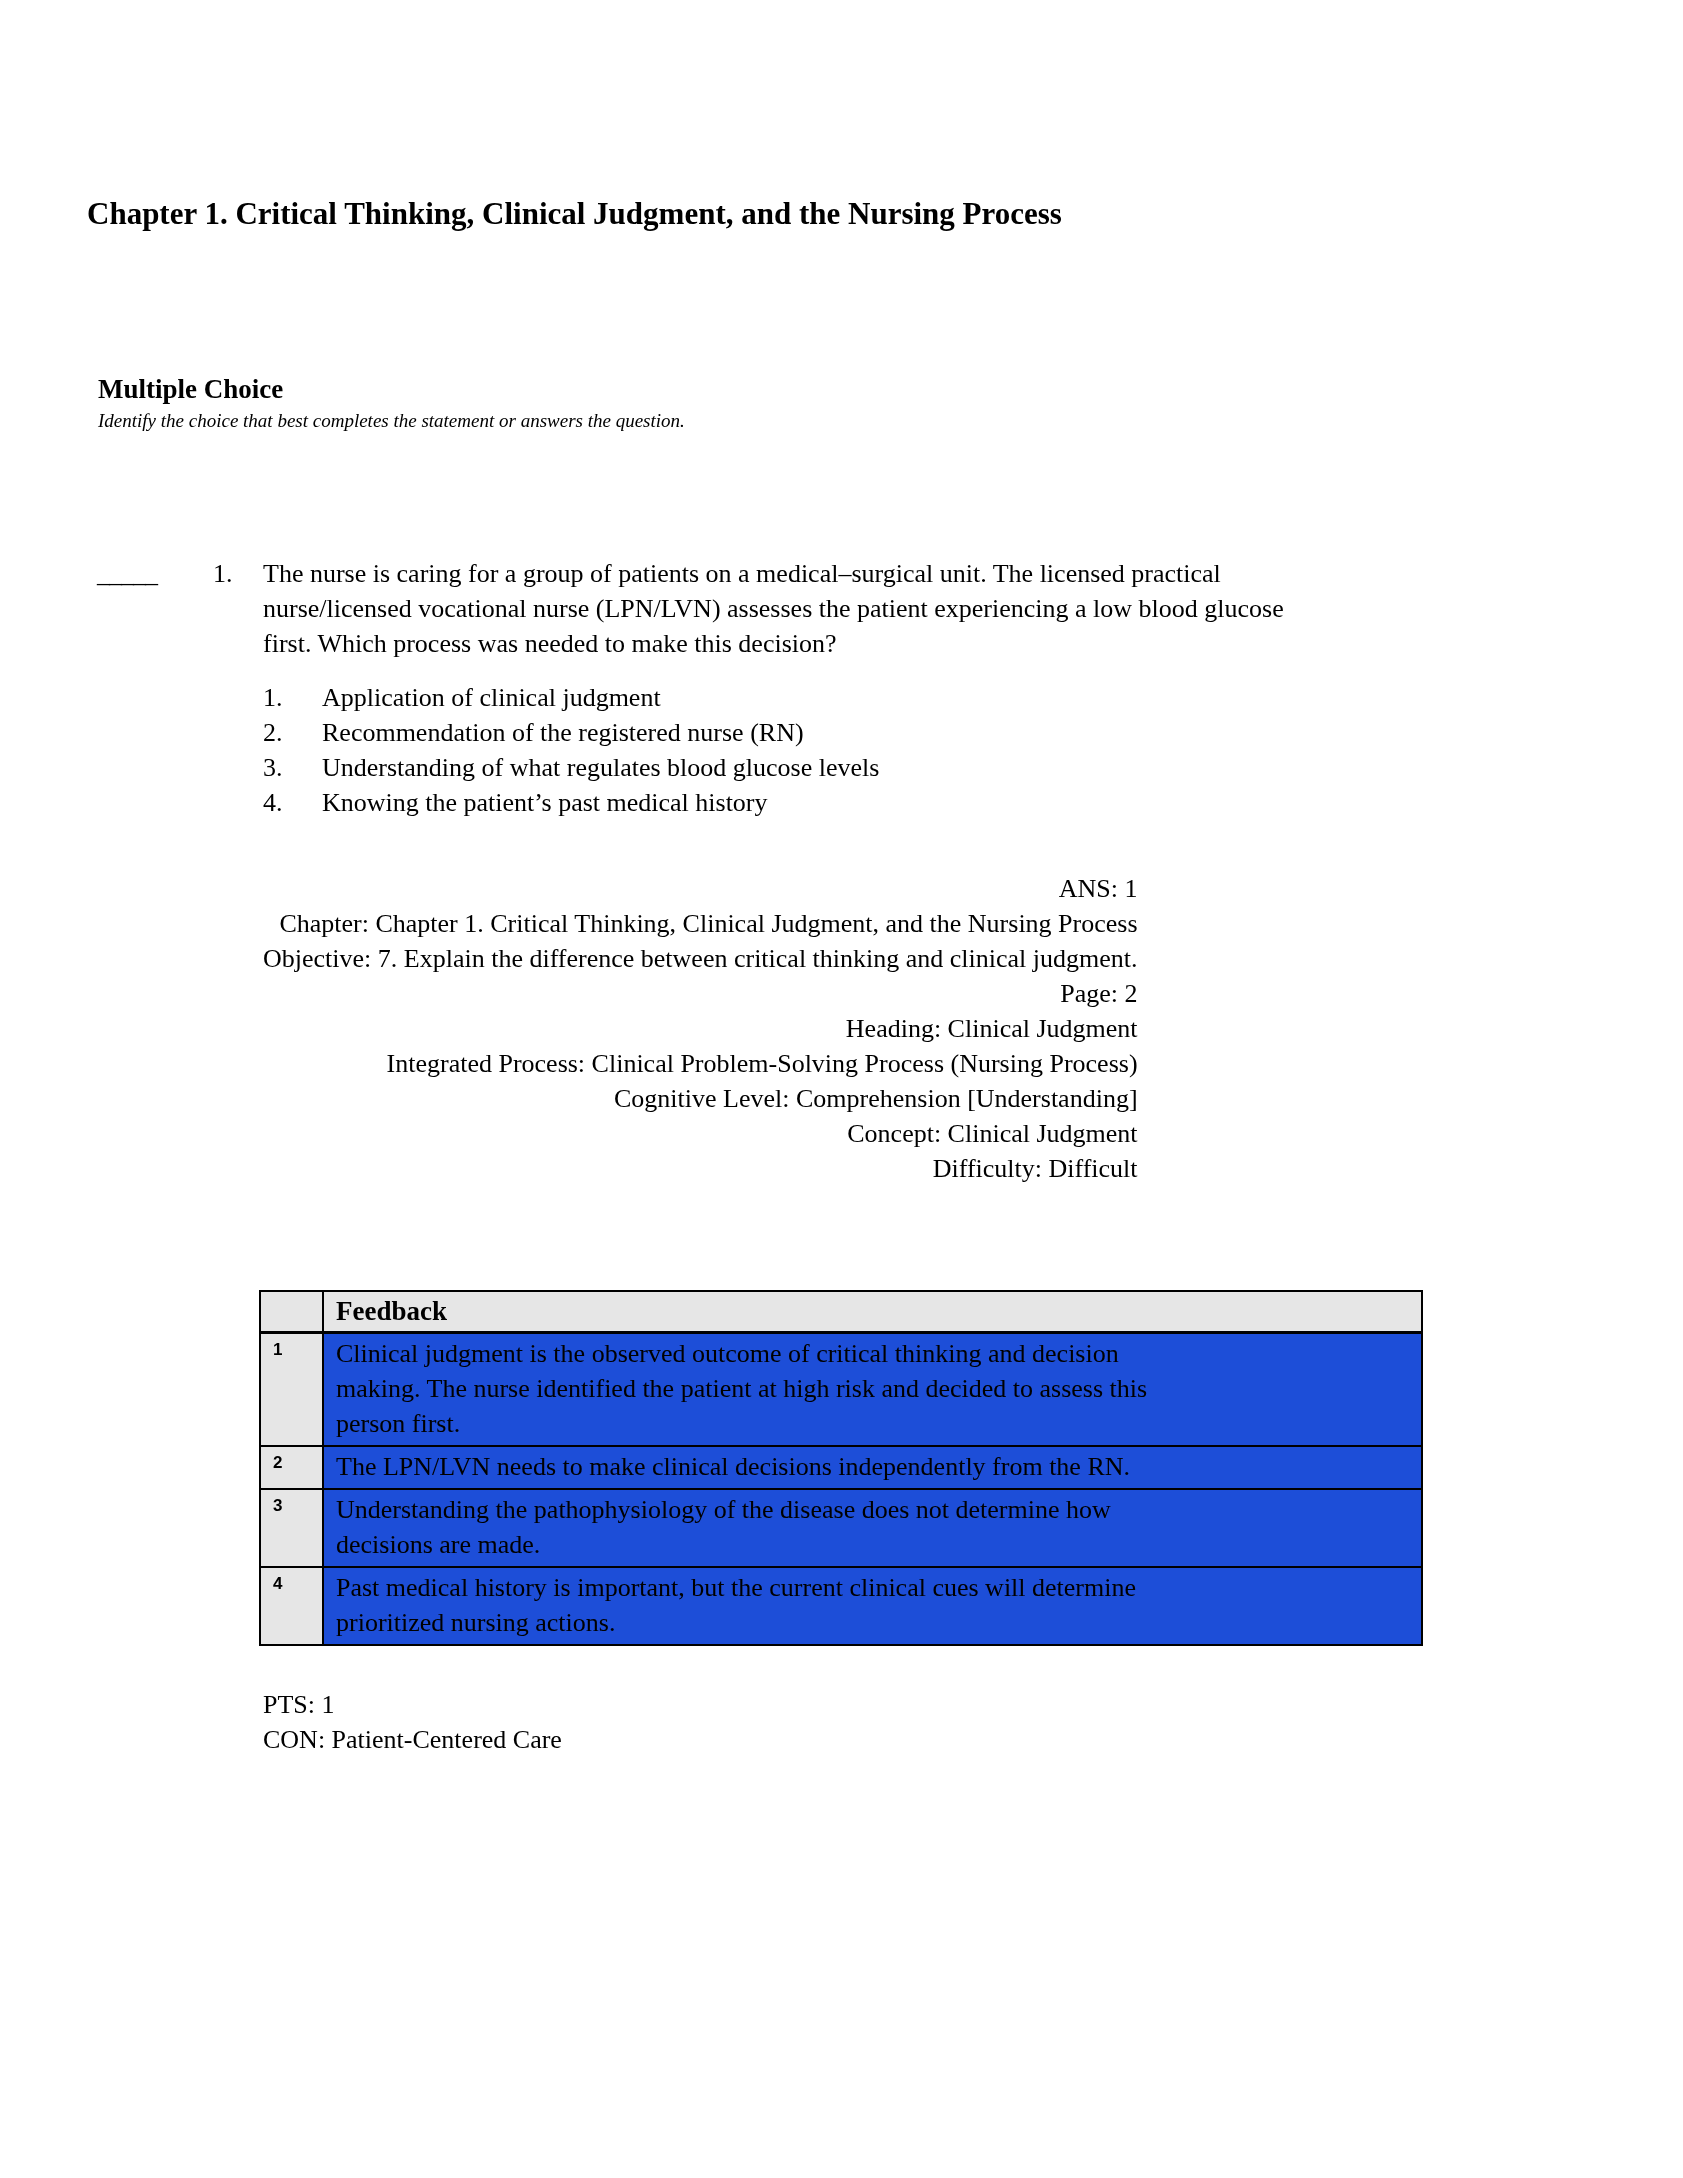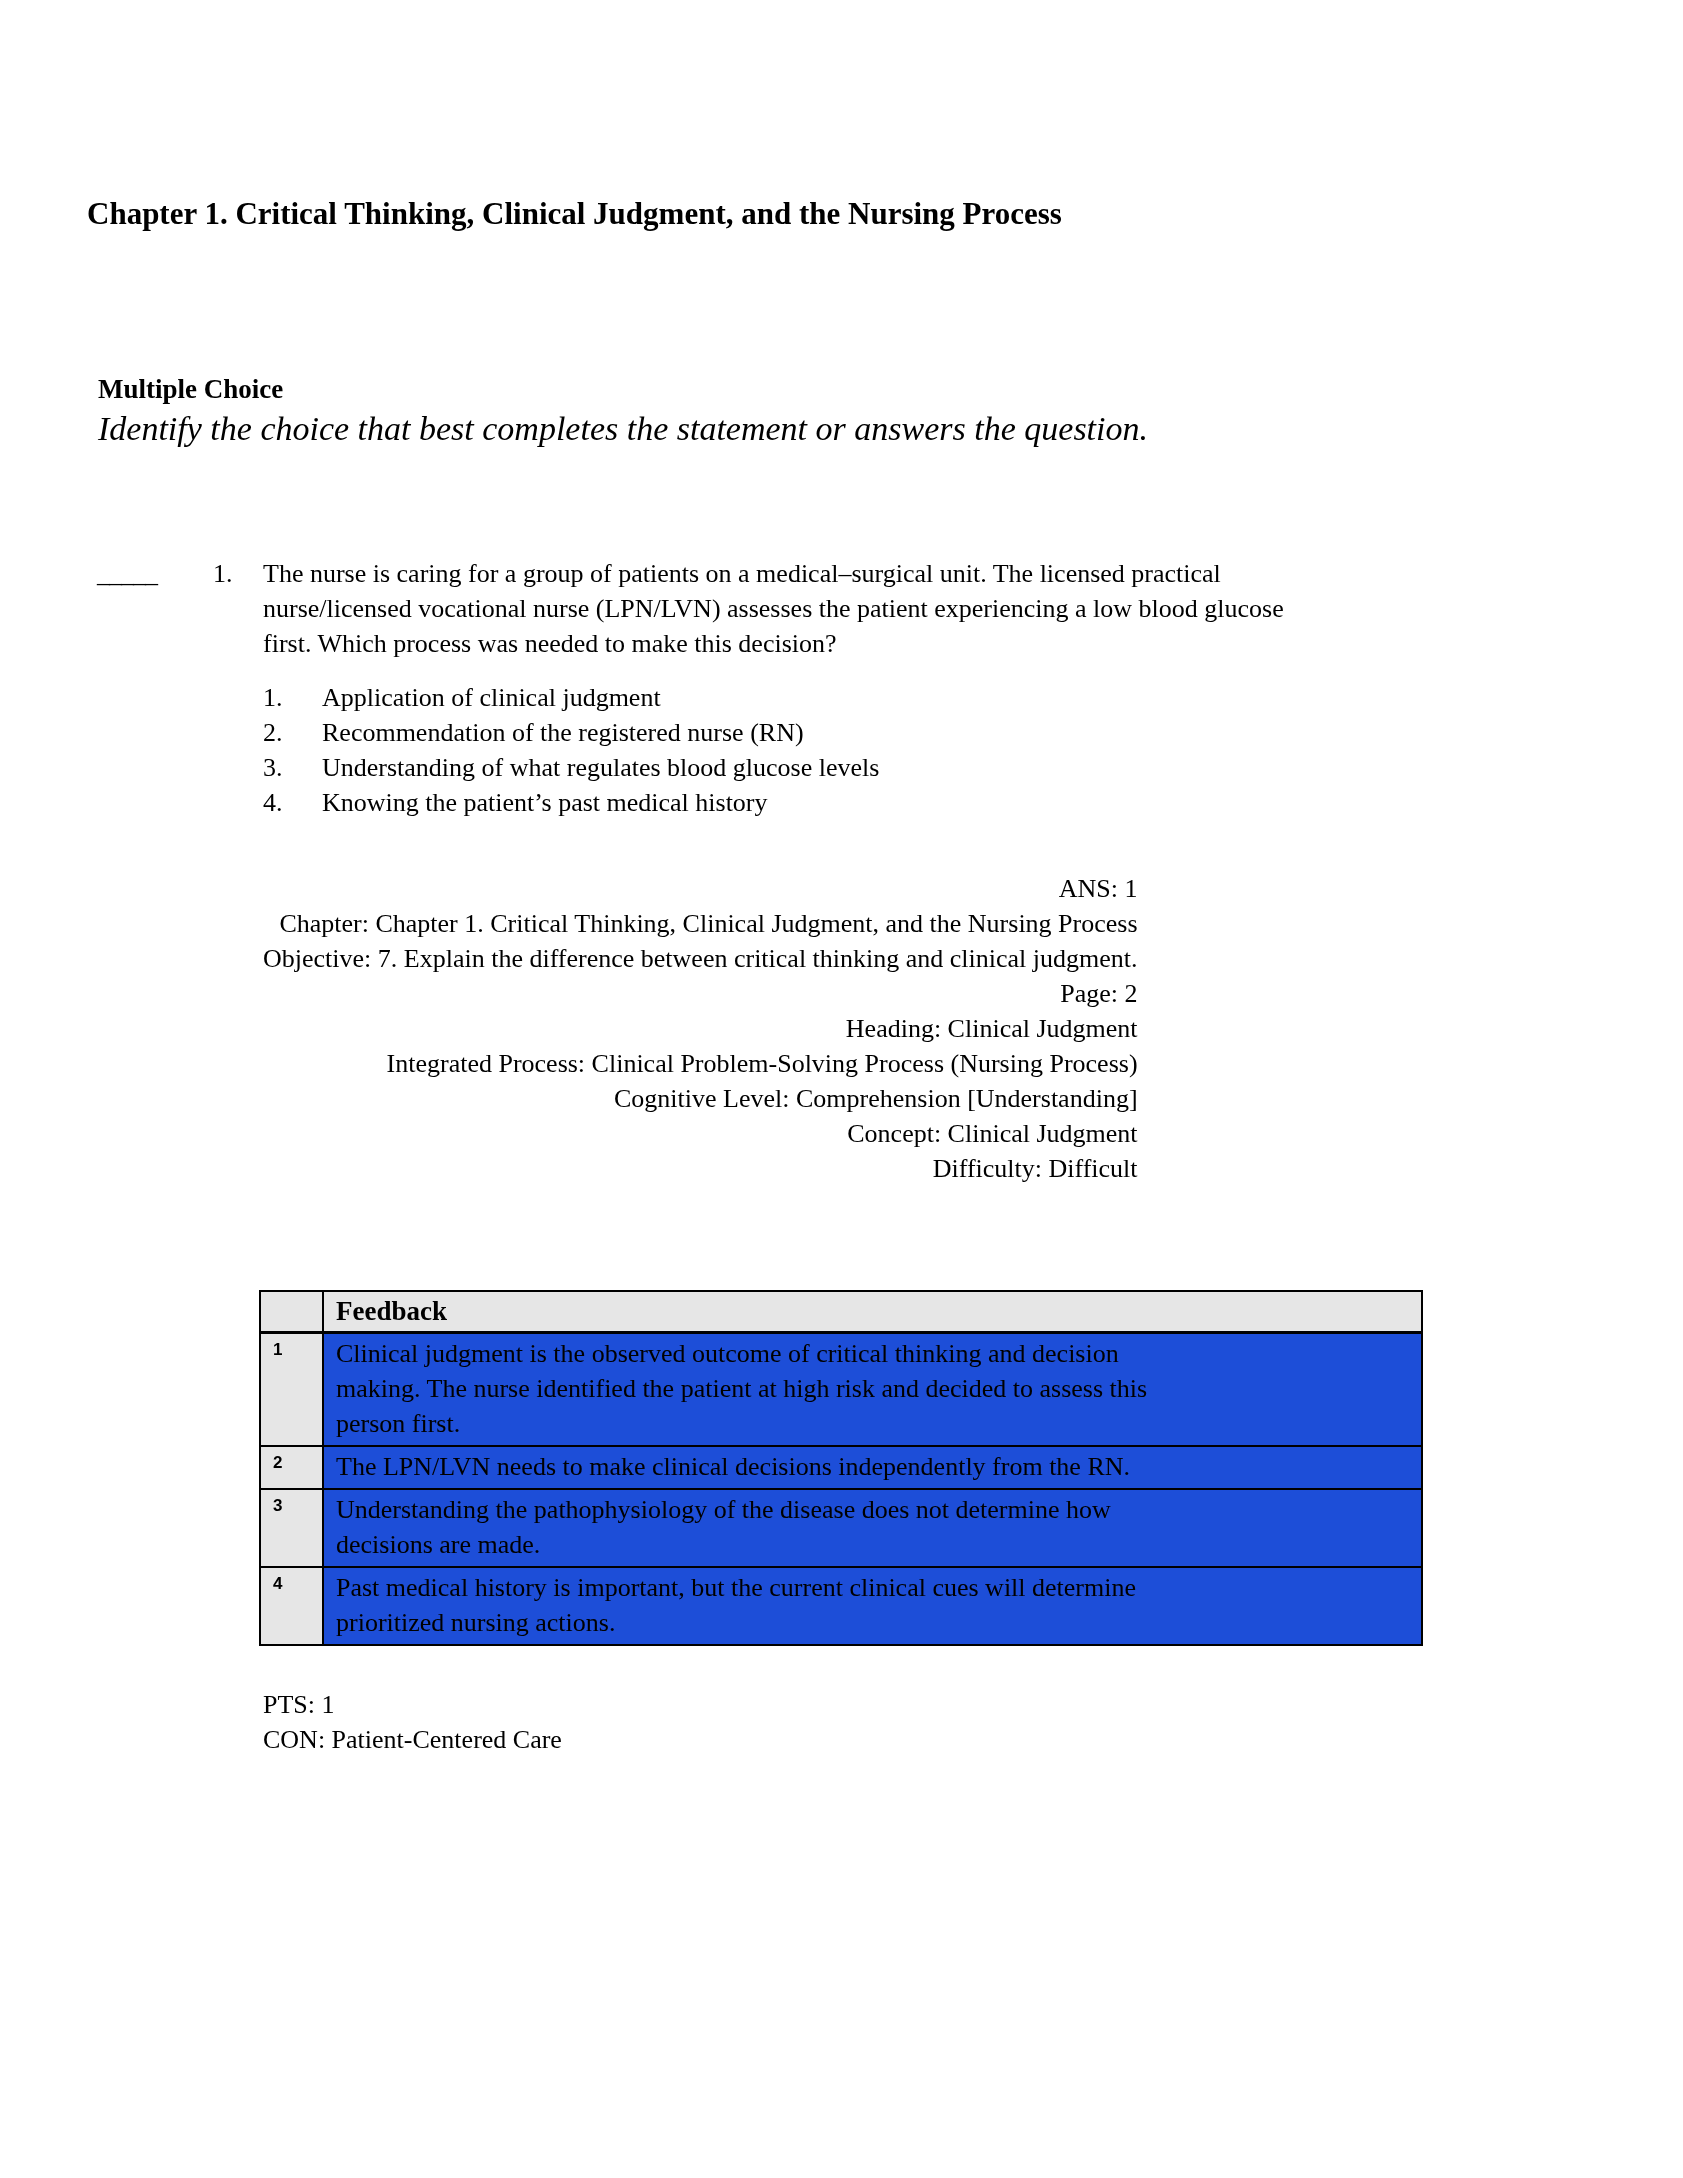--- a/index.html
+++ b/index.html
@@ -26,21 +26,21 @@
     left: 98px;
     top: 374px;
     font-size: 27px;
     font-weight: bold;
     white-space: nowrap;
   }
   .section-instruction {
     position: absolute;
     left: 98px;
     top: 410px;
-    font-size: 34px;
+    font-size: 19px;
     font-style: italic;
     white-space: nowrap;
   }
   .answer-blank {
     position: absolute;
     left: 97px;
     top: 556px;
     font-size: 26px;
     line-height: 35px;
     letter-spacing: -1px;

